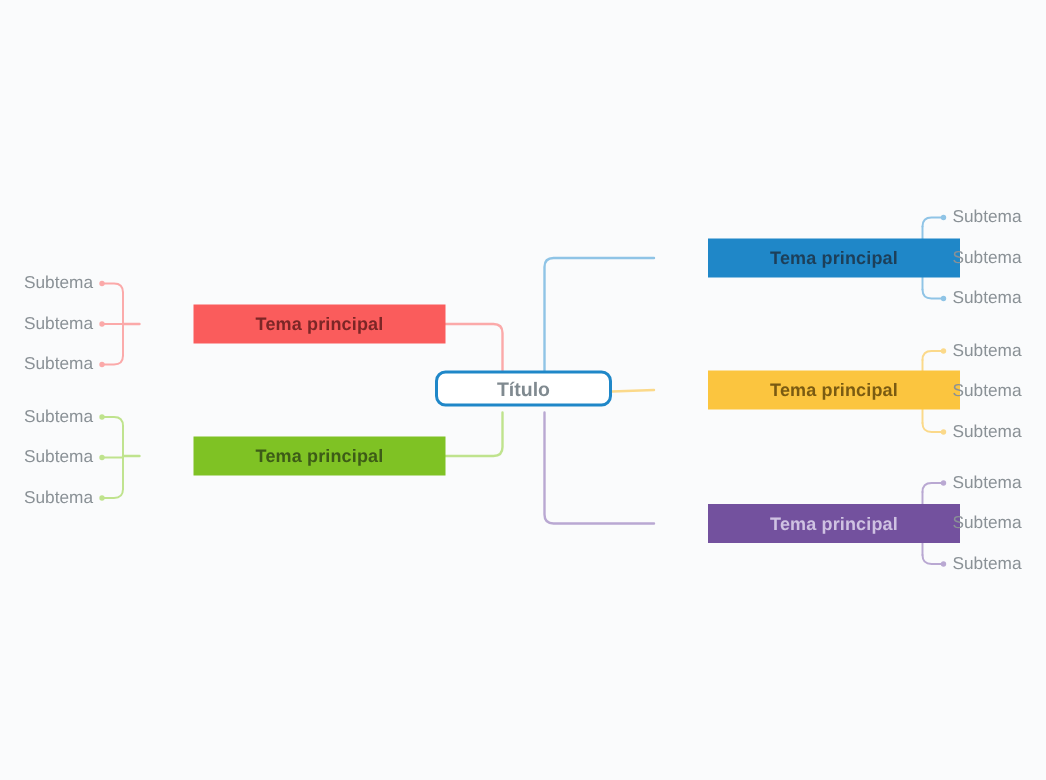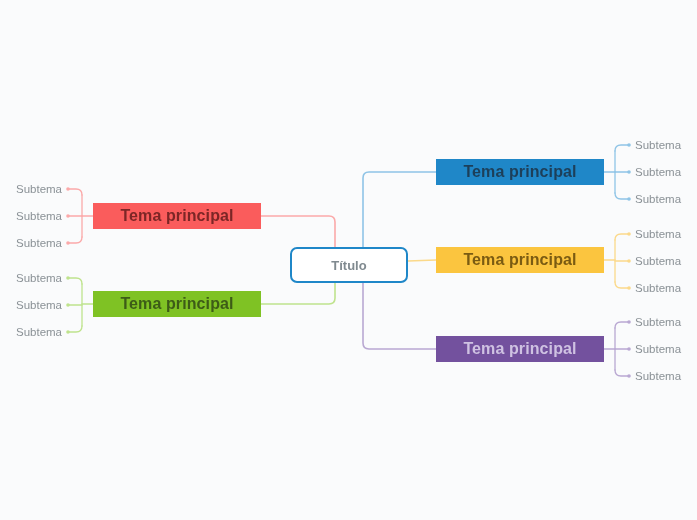--- a/index.html
+++ b/index.html
@@ -32,23 +32,24 @@
   }
   .center-node {
     border: 2px solid #1f87c8;
     background: #ffffff;
     border-radius: 7px;
     font-size: 13px;
     font-weight: bold;
     color: #808a90;
   }
   .topic-node {
-    font-size: 16px;
+    font-size: 12px;
     font-weight: bold;
     letter-spacing: 0.1px;
+    margin-left: 36px;
   }
   .topic-blue   { background: #1f87c8; color: #1d3f59; }
   .topic-red    { background: #fa5c5c; color: #7c2626; }
   .topic-green  { background: #7fc224; color: #3d5c17; }
   .topic-yellow { background: #fbc53f; color: #7a5b12; }
   .topic-purple { background: #73519e; color: #cfc2e2; }
   .sub-node {
     position: absolute;
     font-size: 11.5px;
     color: #8a9196;
@@ -103,21 +104,21 @@
       <path d="M 93 304 L 82 304" fill="none" stroke="#bfe38d" stroke-width="1.6" stroke-linecap="round"></path>
       <path d="M 82 284 L 82 326" fill="none" stroke="#bfe38d" stroke-width="1.3" stroke-linecap="round"></path>
       <path d="M 82 284 Q 82 278 76 278 L 68 278" fill="none" stroke="#bfe38d" stroke-width="1.3" stroke-linecap="round"></path>
       <circle cx="68" cy="278" r="1.8" fill="#bfe38d"></circle>
       <path d="M 82 305 L 68 305" fill="none" stroke="#bfe38d" stroke-width="1.3" stroke-linecap="round"></path>
       <circle cx="68" cy="305" r="1.8" fill="#bfe38d"></circle>
       <path d="M 82 326 Q 82 332 76 332 L 68 332" fill="none" stroke="#bfe38d" stroke-width="1.3" stroke-linecap="round"></path>
       <circle cx="68" cy="332" r="1.8" fill="#bfe38d"></circle>
     </svg>
   <div id="nodes">
-      <div class="node center-node" style="left: 290px; top: 247px; width: 118px; height: 36px;">
+      <div class="node center-node" style="left: 290px; top: 247px; width: 118px; height: 24px;">
         <span>Título</span>
       </div>
       <div class="node topic-node topic-blue" style="left: 436px; top: 159px; width: 168px; height: 26px;">
         <span>Tema principal</span>
       </div>
       <div class="sub-node sub-right" style="top: 138px; left: 635px;"><span>Subtema</span></div>
       <div class="sub-node sub-right" style="top: 165px; left: 635px;"><span>Subtema</span></div>
       <div class="sub-node sub-right" style="top: 192px; left: 635px;"><span>Subtema</span></div>
       <div class="node topic-node topic-yellow" style="left: 436px; top: 247px; width: 168px; height: 26px;">
         <span>Tema principal</span>

